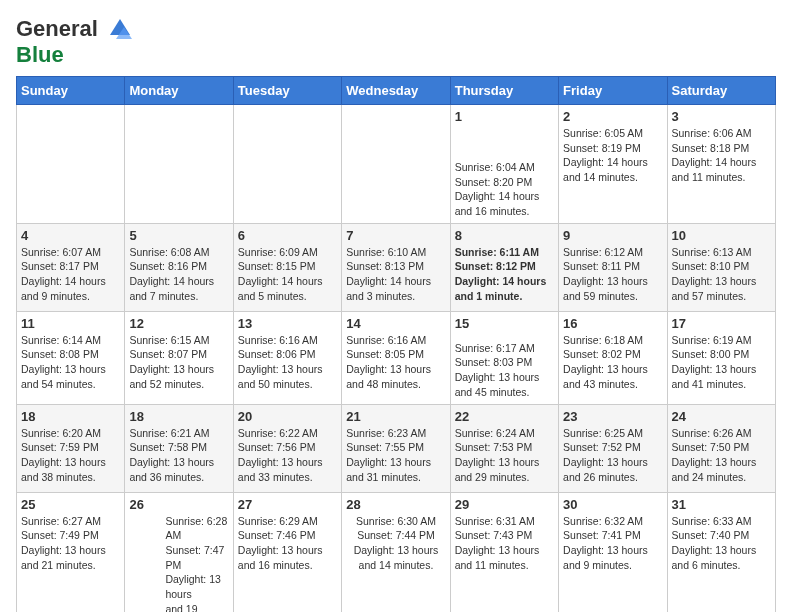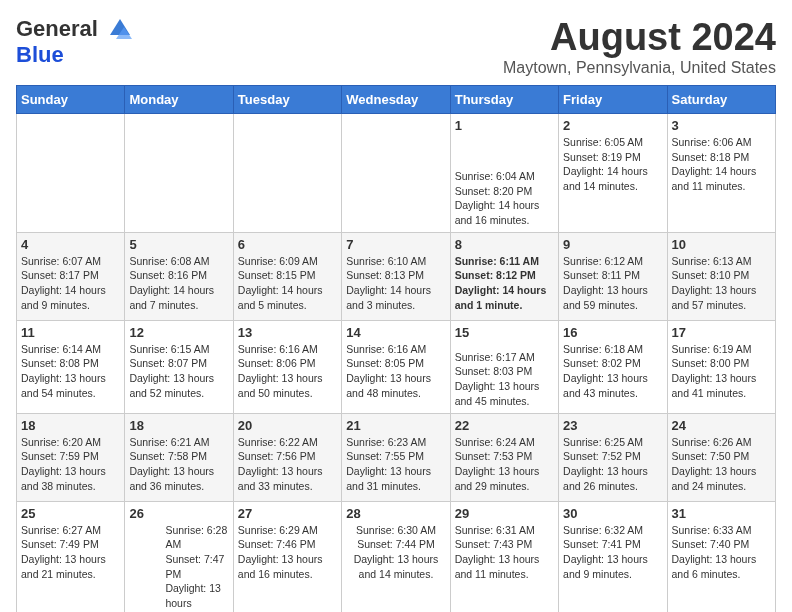--- a/index.html
+++ b/index.html
@@ -27,21 +27,21 @@
       gap: 8px;
     }
     .logo-general {
       font-size: 22px;
       font-weight: bold;
       color: #333;
     }
     .logo-blue {
       font-size: 22px;
       font-weight: bold;
-      color: #1d4ed8;
+      color: #15803d;
     }
     .logo-icon {
       width: 24px;
       height: 24px;
       margin-left: 2px;
     }
     .title-section {
       text-align: right;
     }
     .month-title {
@@ -107,24 +107,20 @@
   <div class="logo">
     <div class="logo-text">
       <span class="logo-general">General</span>
       <svg class="logo-icon" viewBox="0 0 24 24">
         <polygon points="12,2 22,18 2,18" fill="#3a7bd5"></polygon>
         <polygon points="16,10 24,22 8,22" fill="#5a9bf5" opacity="0.7"></polygon>
       </svg>
     </div>
     <span class="logo-blue">Blue</span>
   </div>
-  <div class="title-section">
-    <div class="month-title">August 2024</div>
-    <div class="location-title">Maytown, Pennsylvania, United States</div>
-  </div>
 </div>
 
 <table class="calendar">
   <thead>
     <tr>
     <th>Sunday</th>
         <th>Monday</th>
         <th>Tuesday</th>
         <th>Wednesday</th>
         <th>Thursday</th>

